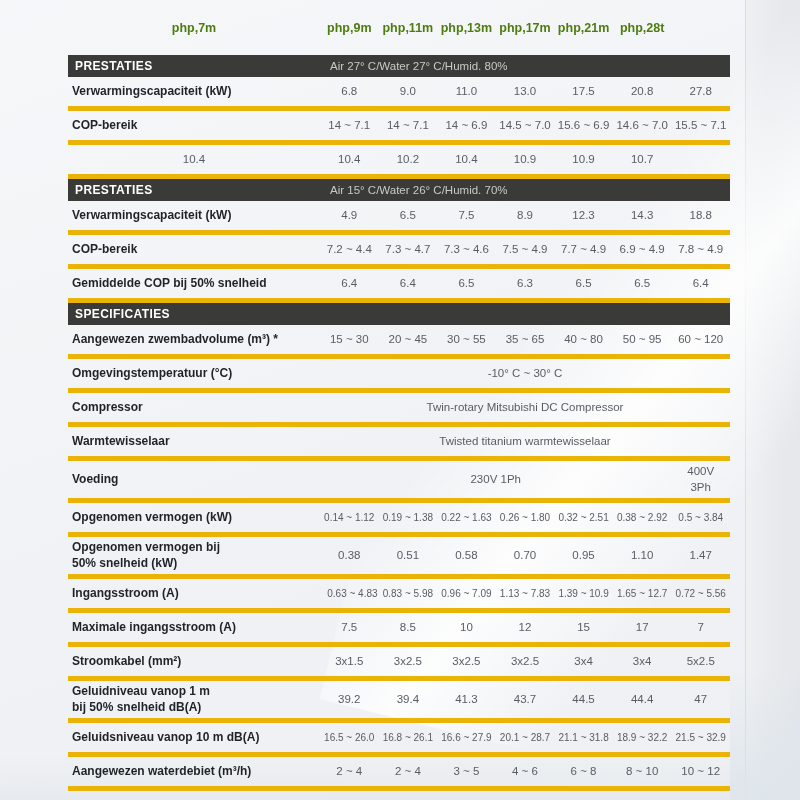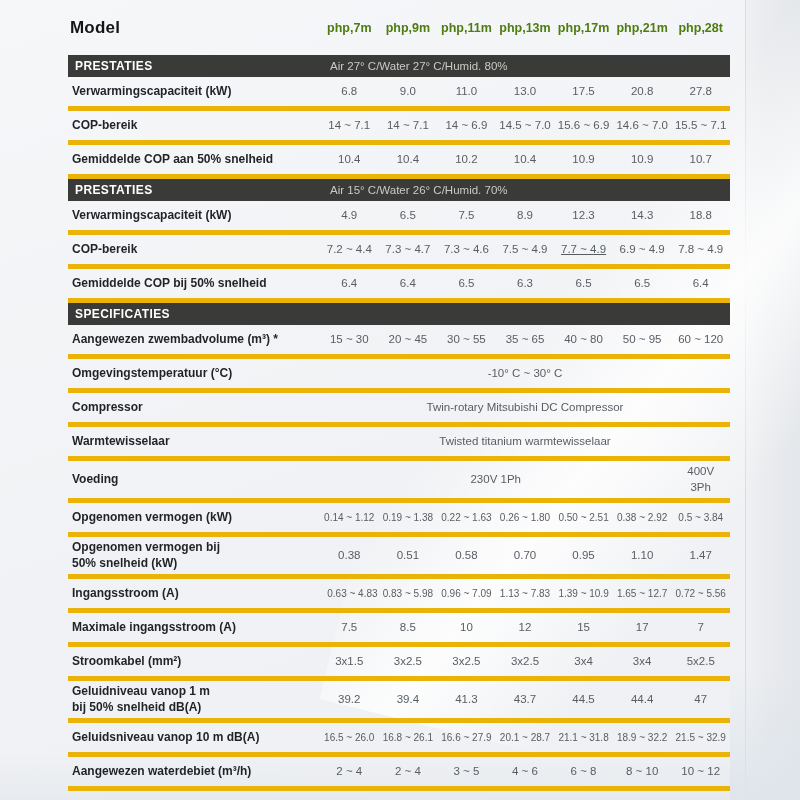--- a/index.html
+++ b/index.html
@@ -62,21 +62,20 @@
 </head>
 <body>
 
 <div class="decor bg-right-strip"></div>
 <div class="decor bg-glare"></div>
 <div class="decor bg-bottom-right"></div>
 <div class="decor bg-bottom-shade"></div>
 
 <div class="table-wrap">
   <div class="model-row">
-    <div class="model-title">Model</div>
 
   <div class="col-head">php,7m</div>
       <div class="col-head">php,9m</div>
       <div class="col-head">php,11m</div>
       <div class="col-head">php,13m</div>
       <div class="col-head">php,17m</div>
       <div class="col-head">php,21m</div>
       <div class="col-head">php,28t</div>
     </div>
 
@@ -100,21 +99,20 @@
         <div class="row-label">COP-bereik</div>
         <div class="cell" style="grid-column: span 1;">14 ~ 7.1</div>
         <div class="cell" style="grid-column: span 1;">14 ~ 7.1</div>
         <div class="cell" style="grid-column: span 1;">14 ~ 6.9</div>
         <div class="cell" style="grid-column: span 1;">14.5 ~ 7.0</div>
         <div class="cell" style="grid-column: span 1;">15.6 ~ 6.9</div>
         <div class="cell" style="grid-column: span 1;">14.6 ~ 7.0</div>
         <div class="cell" style="grid-column: span 1;">15.5 ~ 7.1</div>
       </div>
       <div class="table-row">
-        <div class="row-label">Gemiddelde COP aan 50% snelheid</div>
         <div class="cell" style="grid-column: span 1;">10.4</div>
         <div class="cell" style="grid-column: span 1;">10.4</div>
         <div class="cell" style="grid-column: span 1;">10.2</div>
         <div class="cell" style="grid-column: span 1;">10.4</div>
         <div class="cell" style="grid-column: span 1;">10.9</div>
         <div class="cell" style="grid-column: span 1;">10.9</div>
         <div class="cell" style="grid-column: span 1;">10.7</div>
       </div>
       <div class="section-bar">
         <div class="section-title">PRESTATIES</div>
@@ -129,21 +127,21 @@
         <div class="cell" style="grid-column: span 1;">12.3</div>
         <div class="cell" style="grid-column: span 1;">14.3</div>
         <div class="cell" style="grid-column: span 1;">18.8</div>
       </div>
       <div class="table-row">
         <div class="row-label">COP-bereik</div>
         <div class="cell" style="grid-column: span 1;">7.2 ~ 4.4</div>
         <div class="cell" style="grid-column: span 1;">7.3 ~ 4.7</div>
         <div class="cell" style="grid-column: span 1;">7.3 ~ 4.6</div>
         <div class="cell" style="grid-column: span 1;">7.5 ~ 4.9</div>
-        <div class="cell" style="grid-column: span 1; text-decoration: underline;">7.7 ~ 4.9</div>
+        <div class="cell" style="grid-column: span 1;">7.7 ~ 4.9</div>
         <div class="cell" style="grid-column: span 1;">6.9 ~ 4.9</div>
         <div class="cell" style="grid-column: span 1;">7.8 ~ 4.9</div>
       </div>
       <div class="table-row">
         <div class="row-label">Gemiddelde COP bij 50% snelheid</div>
         <div class="cell" style="grid-column: span 1;">6.4</div>
         <div class="cell" style="grid-column: span 1;">6.4</div>
         <div class="cell" style="grid-column: span 1;">6.5</div>
         <div class="cell" style="grid-column: span 1;">6.3</div>
         <div class="cell" style="grid-column: span 1;">6.5</div>
@@ -181,21 +179,21 @@
         <div class="cell" style="grid-column: span 6;">230V 1Ph</div>
         <div class="cell" style="grid-column: span 1;">400V
 3Ph</div>
       </div>
       <div class="table-row small">
         <div class="row-label">Opgenomen vermogen (kW)</div>
         <div class="cell" style="grid-column: span 1;">0.14 ~ 1.12</div>
         <div class="cell" style="grid-column: span 1;">0.19 ~ 1.38</div>
         <div class="cell" style="grid-column: span 1;">0.22 ~ 1.63</div>
         <div class="cell" style="grid-column: span 1;">0.26 ~ 1.80</div>
-        <div class="cell" style="grid-column: span 1;">0.50 ~ 2.51</div>
+        <div class="cell" style="grid-column: span 1;">0.32 ~ 2.51</div>
         <div class="cell" style="grid-column: span 1;">0.38 ~ 2.92</div>
         <div class="cell" style="grid-column: span 1;">0.5 ~ 3.84</div>
       </div>
       <div class="table-row">
         <div class="row-label">Opgenomen vermogen bij
 50% snelheid (kW)</div>
         <div class="cell" style="grid-column: span 1;">0.38</div>
         <div class="cell" style="grid-column: span 1;">0.51</div>
         <div class="cell" style="grid-column: span 1;">0.58</div>
         <div class="cell" style="grid-column: span 1;">0.70</div>

